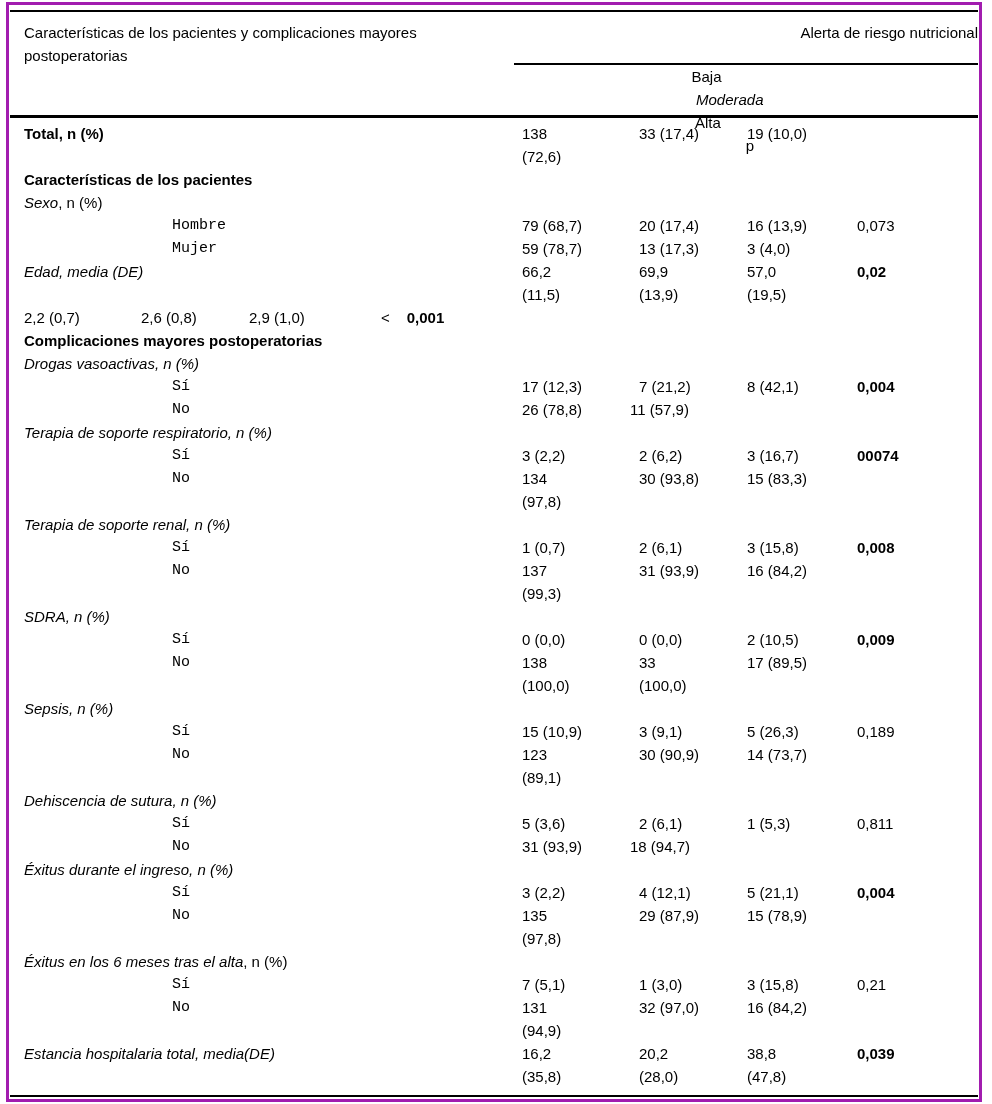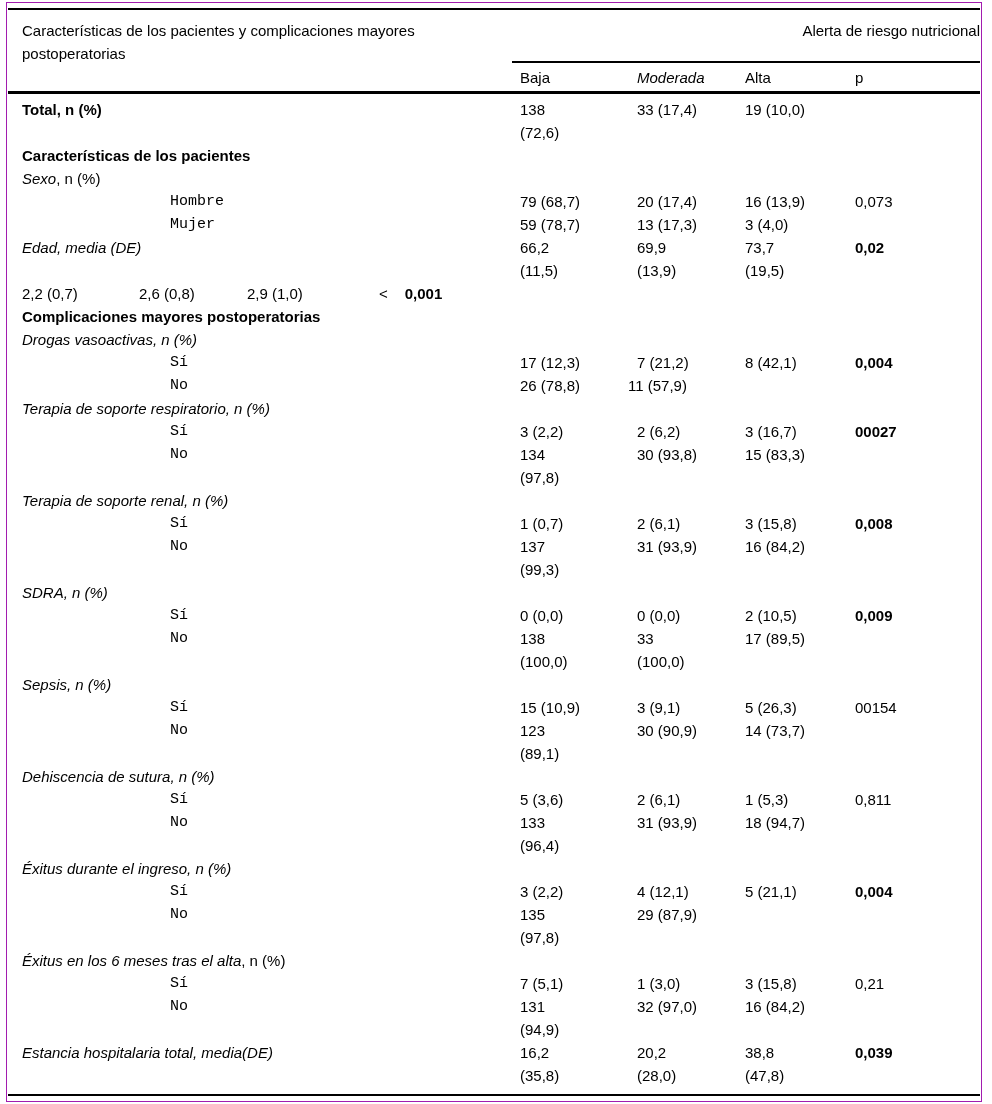--- a/index.html
+++ b/index.html
@@ -5,36 +5,36 @@
   * { margin: 0; padding: 0; box-sizing: border-box; }
   html, body {
     width: 992px; height: 1104px;
     background: #ffffff;
     font-family: "Liberation Sans", sans-serif;
     font-size: 15px; line-height: 23px; color: #000;
   }
   .frame {
     position: absolute; left: 6px; top: 2px;
     width: 976px; height: 1100px;
-    border: 1px solid #a21caf;
+    border: 3px solid #a21caf;
     background: #fff;
     padding: 5px 1px 0 1px;
   }
   .tbl {
     border-top: 2px solid #000;
     border-bottom: 2px solid #000;
     width: 100%;
   }
   
   .hdr { display: flex; padding-left: 14px; border-bottom: 3px solid #000; }
   .hdr-left { width: 498px; padding-top: 9px; padding-right: 30px; }
   .hdr-right { flex: 1; display: flex; flex-direction: column; }
   .hdr-group { text-align: right; padding-top: 9px; height: 51px; }
   .hdr-underline { border-top: 2px solid #000; margin-left: -8px; }
-  .hdr-cols { display: flex; height: 28px; align-items: center; }
+  .hdr-cols { display: flex; height: 50px; align-items: center; flex-direction: column; }
   .hc-baja { width: 117px; }
   .hc-mod  { width: 108px; font-style: italic; }
   .hc-alta { width: 110px; }
   .hc-p    { flex: 1; }
   
   .body { padding-top: 4px; padding-bottom: 7px; }
   .row { display: flex; padding-left: 14px; }
   .c { flex-shrink: 0; }
   .c-label { width: 498px; padding-right: 10px; }
   .c-label.indent { padding-left: 148px; font-family: Liberation Mono, monospace; }
@@ -127,21 +127,21 @@
           <div class="c c-label"><span class="it">Edad, media (DE)</span></div>
           <div class="c c-baja">
             <div>66,2</div>
             <div>(11,5)</div>
           </div>
           <div class="c c-mod">
             <div>69,9</div>
             <div>(13,9)</div>
           </div>
           <div class="c c-alta">
-            <div>73,7</div>
+            <div>57,0</div>
             <div>(19,5)</div>
           </div>
           <div class="c c-p"><span class="p-val b">0,02</span></div>
         </div>
         <div class="row">
           <div class="c c-baja">
             <div>2,2 (0,7)</div>
           </div>
           <div class="c c-mod">
             <div>2,6 (0,8)</div>
@@ -199,21 +199,21 @@
           <div class="c c-label indent"><span>Sí</span></div>
           <div class="c c-baja">
             <div>3 (2,2)</div>
           </div>
           <div class="c c-mod">
             <div>2 (6,2)</div>
           </div>
           <div class="c c-alta">
             <div>3 (16,7)</div>
           </div>
-          <div class="c c-p"><span class="p-val b">00027</span></div>
+          <div class="c c-p"><span class="p-val b">00074</span></div>
         </div>
         <div class="row">
           <div class="c c-label indent"><span>No</span></div>
           <div class="c c-baja">
             <div>134</div>
             <div>(97,8)</div>
           </div>
           <div class="c c-mod">
             <div>30 (93,8)</div>
           </div>
@@ -302,21 +302,21 @@
           <div class="c c-label indent"><span>Sí</span></div>
           <div class="c c-baja">
             <div>15 (10,9)</div>
           </div>
           <div class="c c-mod">
             <div>3 (9,1)</div>
           </div>
           <div class="c c-alta">
             <div>5 (26,3)</div>
           </div>
-          <div class="c c-p"><span class="p-val">00154</span></div>
+          <div class="c c-p"><span class="p-val">0,189</span></div>
         </div>
         <div class="row">
           <div class="c c-label indent"><span>No</span></div>
           <div class="c c-baja">
             <div>123</div>
             <div>(89,1)</div>
           </div>
           <div class="c c-mod">
             <div>30 (90,9)</div>
           </div>
@@ -340,24 +340,20 @@
           <div class="c c-mod">
             <div>2 (6,1)</div>
           </div>
           <div class="c c-alta">
             <div>1 (5,3)</div>
           </div>
           <div class="c c-p"><span class="p-val">0,811</span></div>
         </div>
         <div class="row">
           <div class="c c-label indent"><span>No</span></div>
-          <div class="c c-baja">
-            <div>133</div>
-            <div>(96,4)</div>
-          </div>
           <div class="c c-mod">
             <div>31 (93,9)</div>
           </div>
           <div class="c c-alta">
             <div>18 (94,7)</div>
           </div>
           <div class="c c-p"></div>
         </div>
         <div class="row">
           <div class="c c-label"><span class="it">Éxitus durante el ingreso, n (%)</span></div>
@@ -380,20 +376,23 @@
           <div class="c c-p"><span class="p-val b">0,004</span></div>
         </div>
         <div class="row">
           <div class="c c-label indent"><span>No</span></div>
           <div class="c c-baja">
             <div>135</div>
             <div>(97,8)</div>
           </div>
           <div class="c c-mod">
             <div>29 (87,9)</div>
+          </div>
+          <div class="c c-alta">
+            <div>15 (78,9)</div>
           </div>
           <div class="c c-p"></div>
         </div>
         <div class="row">
           <div class="c c-label"><span class="it">Éxitus en los 6 meses tras el alta</span><span>, n (%)</span></div>
           <div class="c c-baja"></div>
           <div class="c c-mod"></div>
           <div class="c c-alta"></div>
           <div class="c c-p"></div>
         </div>

